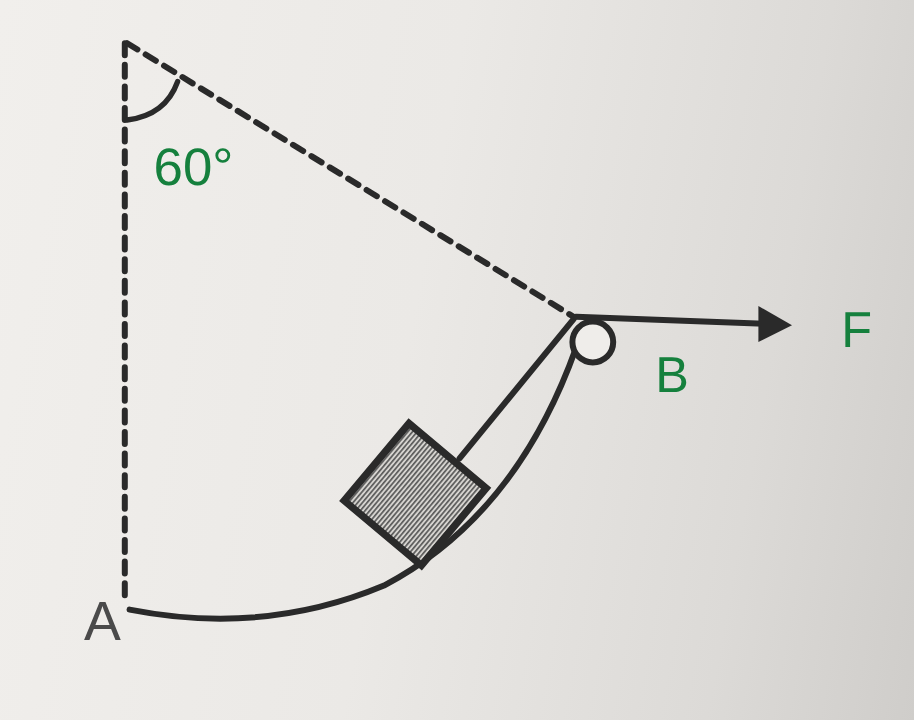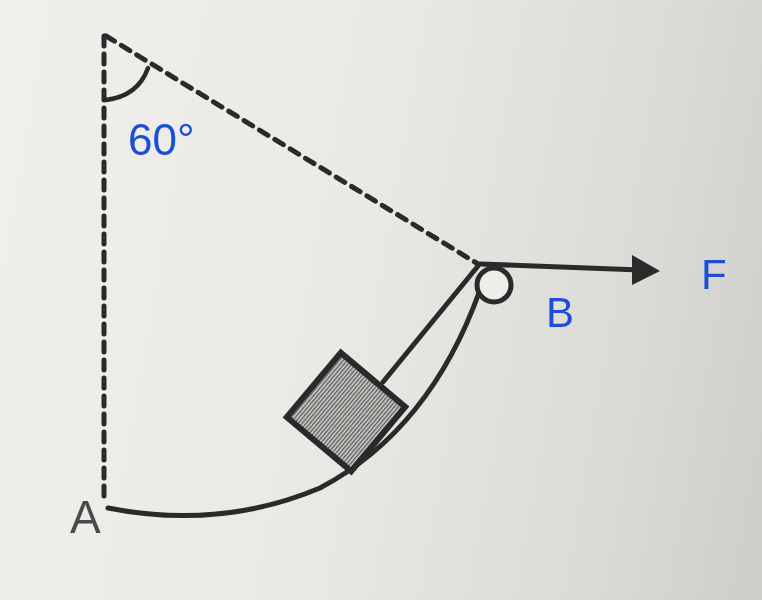--- a/index.html
+++ b/index.html
@@ -16,21 +16,21 @@
     }
     #diagram {
       position: absolute;
       left: 0;
       top: 0;
       width: 762px;
       height: 600px;
     }
     .lbl {
       position: absolute;
-      color: #1d4ed8;
+      color: #15803d;
       font-family: "Liberation Sans", sans-serif;
       line-height: 1;
     }
     #angle-label { left: 128px; top: 118px; font-size: 44px; }
     #label-b { left: 546px; top: 292px; font-size: 42px; }
     #label-f { left: 701px; top: 254px; font-size: 42px; }
     #label-a { left: 70px; top: 494px; font-size: 46px; color: #4a4a4a; }
   </style>
 </head>
 <body>

